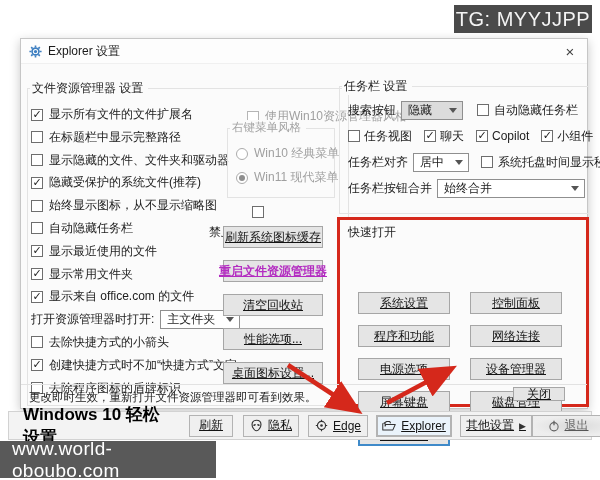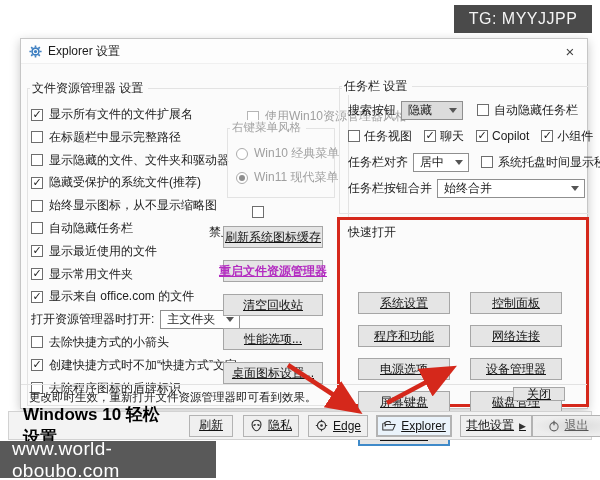--- a/index.html
+++ b/index.html
@@ -2,21 +2,21 @@
 <html><head>
 <meta charset="utf-8">
 <style>
   * { margin:0; padding:0; box-sizing:border-box; }
   html,body { width:600px; height:480px; background:#ffffff; overflow:hidden;
     font-family:"Liberation Sans","DejaVu Sans",sans-serif; }
   #stage { position:relative; width:600px; height:480px; background:#fff; }
 
   
   .tg-badge { position:absolute; left:454px; top:5px; width:138px; height:28px;
-    background:#4a4a4a; color:#f4f4f4; font-size:16px; display:flex;
+    background:#4a4a4a; color:#f4f4f4; font-size:20px; display:flex;
     align-items:center; justify-content:center; letter-spacing:.5px; }
 
   
   .dialog { position:absolute; left:20px; top:38px; width:568px; height:371px;
     background:#fbfbfb; border:1px solid #c6c6c6; box-shadow:0 3px 10px rgba(0,0,0,.22); }
   .titlebar { height:25px; display:flex; align-items:center; padding:0 8px; gap:6px;
     background:#fdfdfd; border-bottom:1px solid #f0f0f0; }
   .titlebar .title { font-size:12px; color:#1a1a1a; flex:1; }
   .titlebar .x { width:18px; height:18px; display:flex; align-items:center;
     justify-content:center; color:#444; font-size:15px; cursor:default; }

